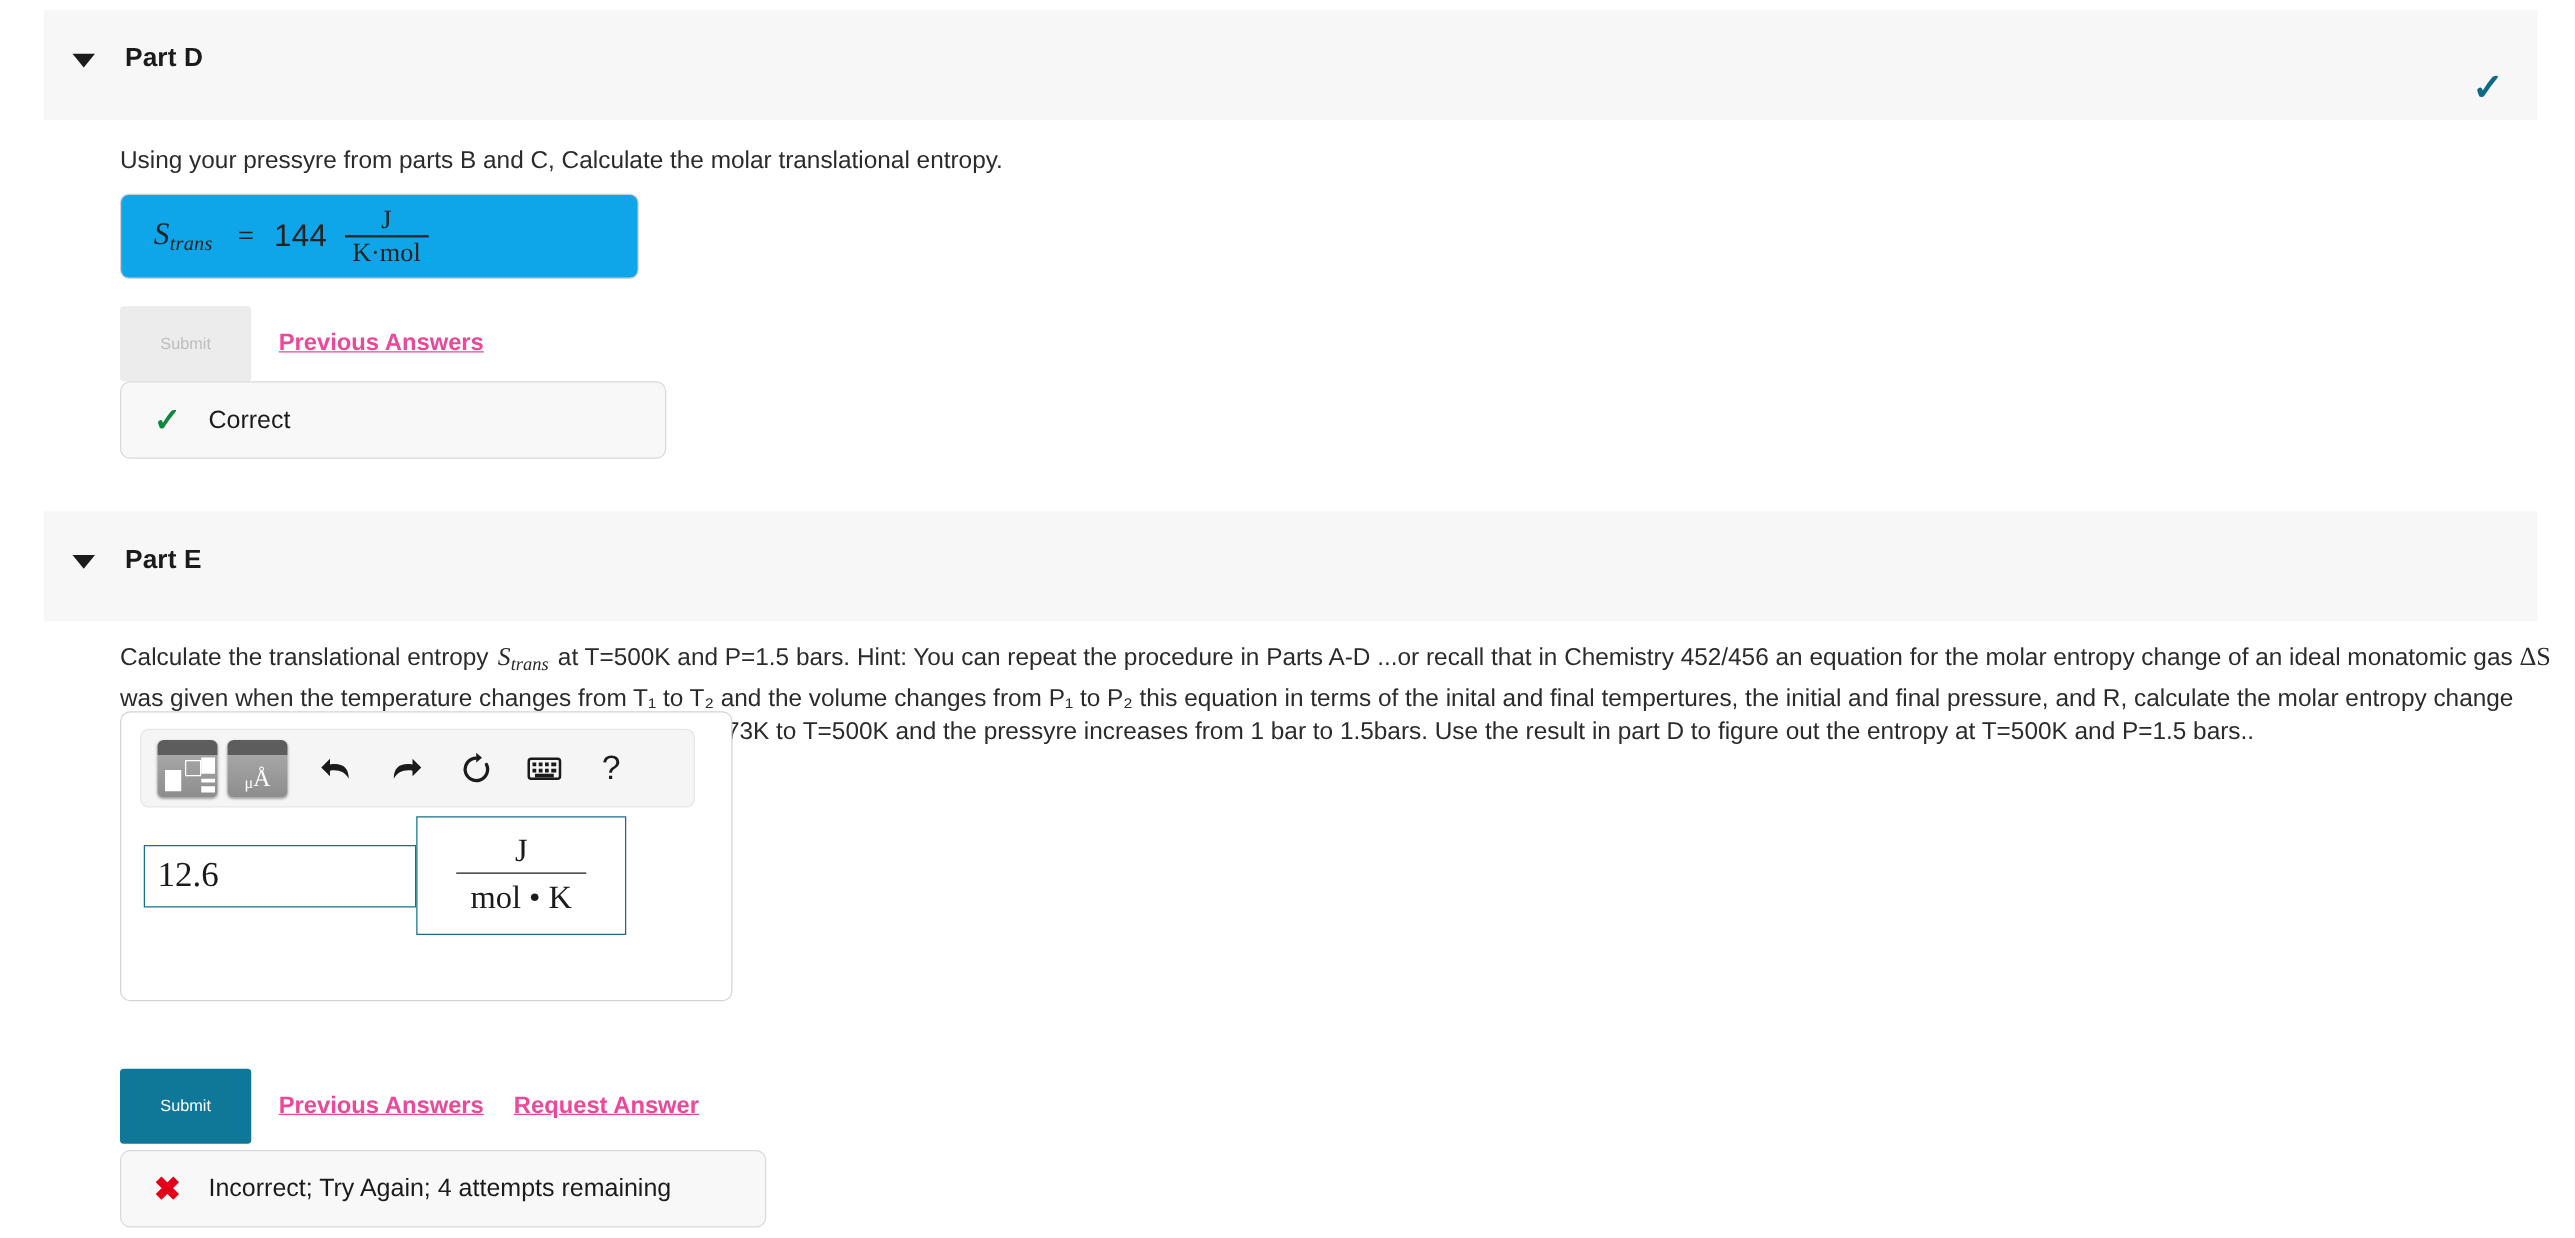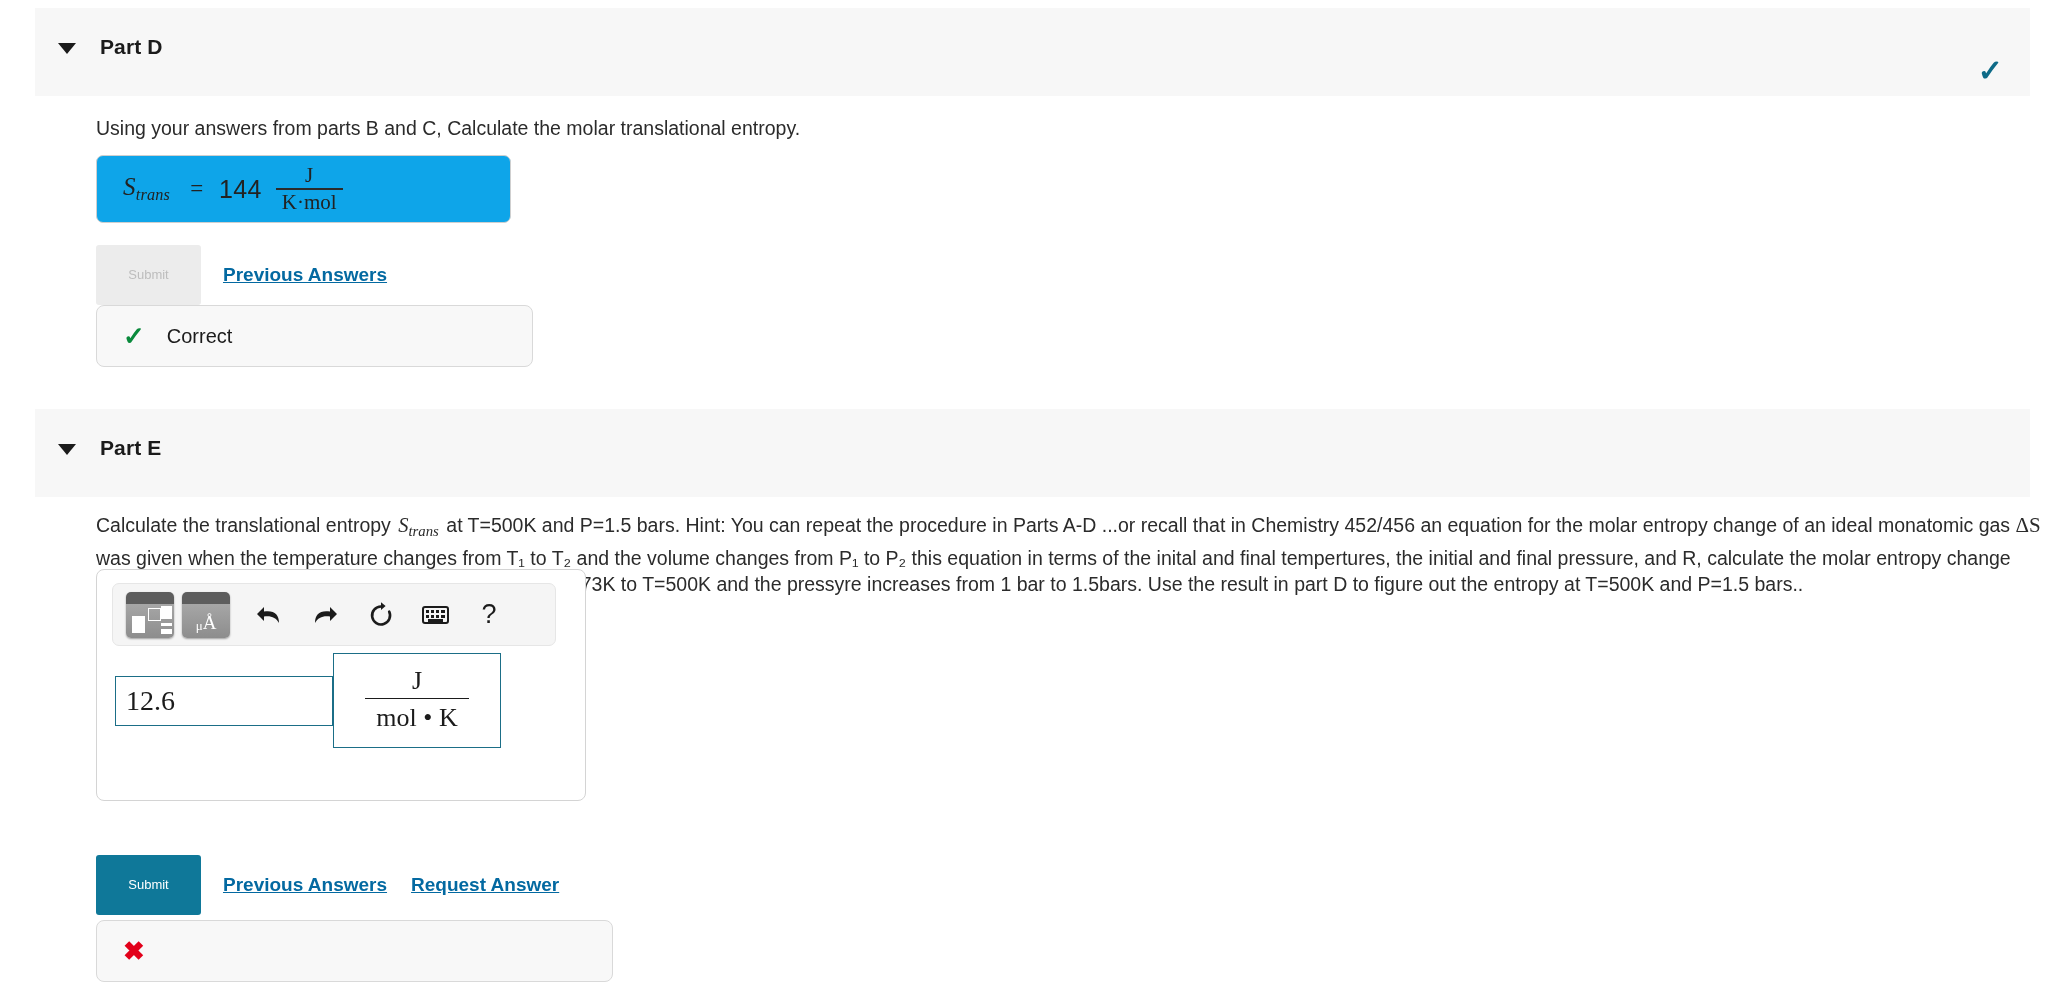--- a/index.html
+++ b/index.html
@@ -173,21 +173,21 @@
     color: #bdbdbd;
     cursor: default;
   }
   .btn-primary {
     background: #0f7899;
     color: #ffffff;
     font-weight: normal;
   }
   .link {
     font-size: 19px;
-    color: #0369a1;
+    color: #ec4899;
     text-decoration: underline;
     font-weight: bold;
     margin-left: 22px;
     cursor: pointer;
     white-space: nowrap;
   }
   .link.second { margin-left: 24px; }
 
   
   .feedback {
@@ -350,21 +350,21 @@
 <div class="page">
 
   <div class="part-band" style="top:8px; height:88px;">
     <div class="band-inner">
       <div class="caret"></div>
       <div class="part-title">Part D</div>
       <div class="band-check">✓</div>
     </div>
   </div>
 
-  <div class="prompt" style="left:96px; top:115px; width:1500px;">Using your answers from parts B and C, Calculate the molar translational entropy.</div>
+  <div class="prompt" style="left:96px; top:115px; width:1500px;">Using your pressyre from parts B and C, Calculate the molar translational entropy.</div>
 
   <div class="answer-display" style="left:96px; top:155px; width:415px; height:68px;">
     <div class="ans-row">
       <span class="ans-sym">
         <span>S</span><sub>trans</sub>
       </span>
       <span class="ans-eq">=</span>
       <span class="ans-num">144</span>
       <span class="frac">
         <span class="num">J</span>
@@ -462,15 +462,16 @@
   </div>
 
   <div class="btn-row" style="left:96px; top:855px;">
     <button class="btn btn-primary">Submit</button>
     <a class="link">Previous Answers</a>
     <a class="link second">Request Answer</a>
   </div>
 
   <div class="feedback" style="left:96px; top:920px; width:517px; height:62px;">
     <span class="fb-icon bad">✖</span>
+    <span class="fb-text">Incorrect; Try Again; 4 attempts remaining</span>
   </div>
 
 </div>
 
 </body></html>

